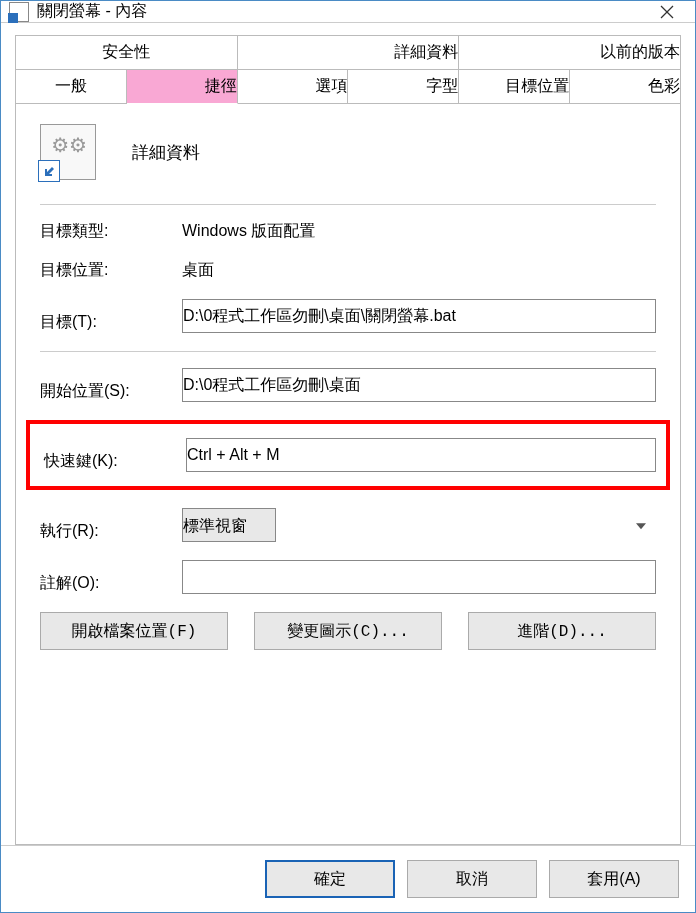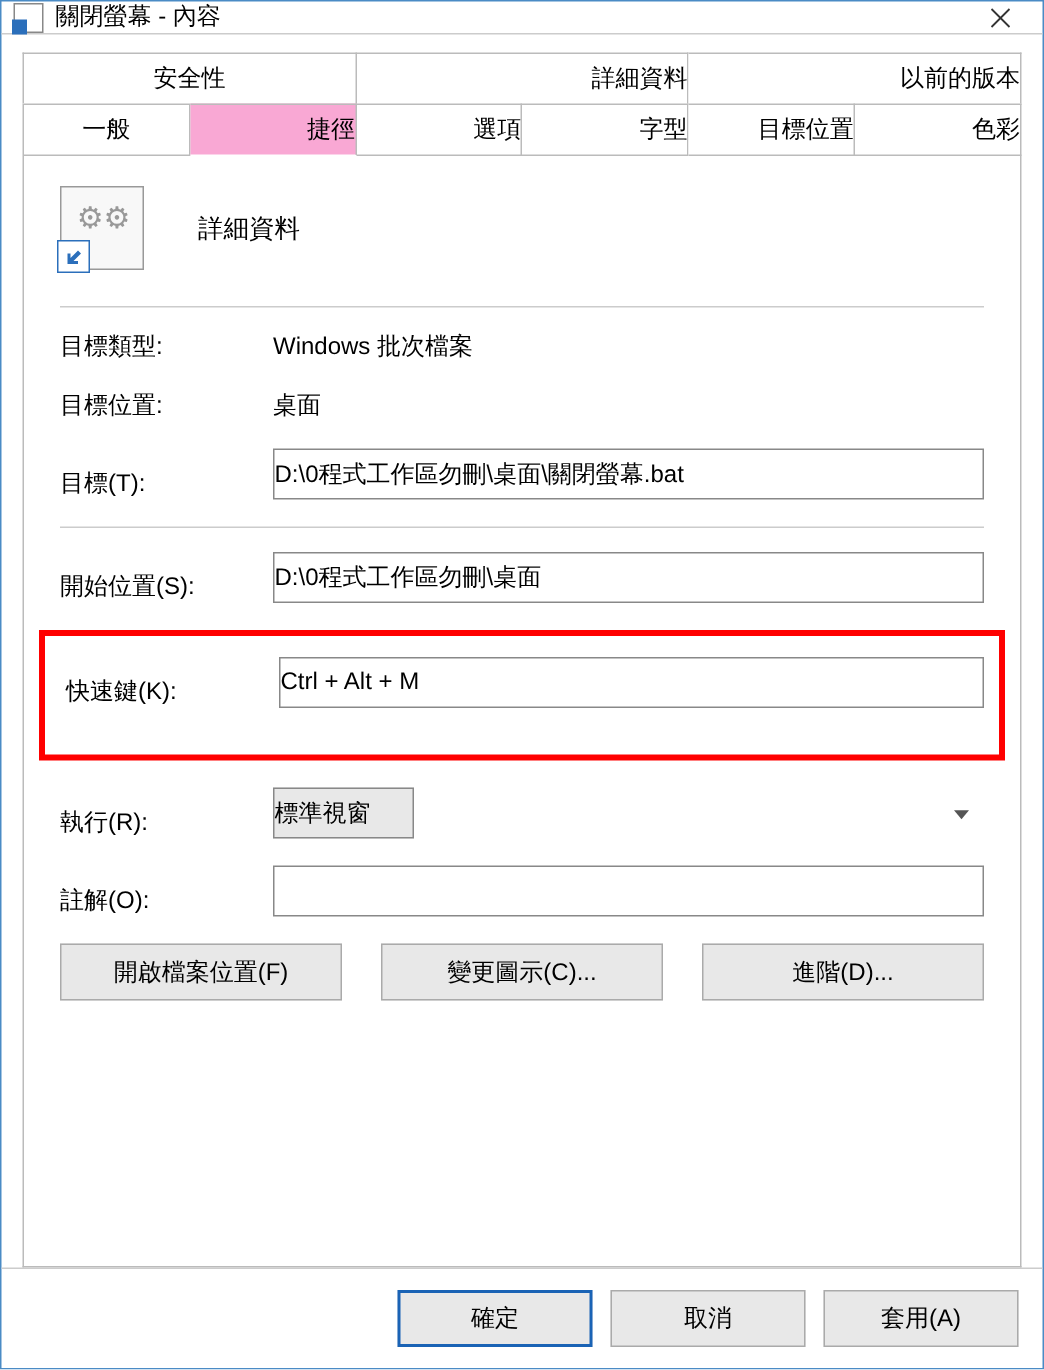--- a/index.html
+++ b/index.html
@@ -143,26 +143,27 @@
       border-left: 5px solid transparent;
       border-right: 5px solid transparent;
       border-top: 6px solid #555;
       pointer-events: none;
     }
     .highlight-box {
       border: 4px solid #f00;
       padding: 14px 10px;
       margin: 0 -14px 18px -14px;
     }
-    .highlight-box .field-row { margin-bottom: 17px; }
+    .highlight-box .field-row { margin-bottom: 0; }
     .highlight-box .field-label { width: 146px; padding-left: 4px; }
     .btn-row {
       display: flex;
       gap: 26px;
       margin-top: 16px;
+      font-family: Liberation Mono, monospace;
     }
     .btn {
       flex: 1;
       height: 38px;
       background: #e8e8e8;
       border: 1px solid #aaa;
       font-size: 16px;
       font-family: inherit;
       cursor: default;
     }
@@ -215,21 +216,21 @@
                 <path d="M3 11 L3 5 L5 5 L5 8 L10 3 L12 5 L7 10 L10 10 L10 12 L3 12 Z" fill="#2b6fbb"></path>
               </svg>
           </div>
         </div>
         <div class="shortcut-name">詳細資料</div>
       </div>
       <hr class="sep">
 
       <div class="field-row">
         <div class="field-label">目標類型:</div>
-        <div class="field-value">Windows 批次檔案</div>
+        <div class="field-value">Windows 版面配置</div>
       </div>
 
       <div class="field-row">
         <div class="field-label">目標位置:</div>
         <div class="field-value">桌面</div>
       </div>
 
       <div class="field-row">
         <div class="field-label">目標(T):</div>
         <input class="field-input" value="D:\0程式工作區勿刪\桌面\關閉螢幕.bat" style="">

